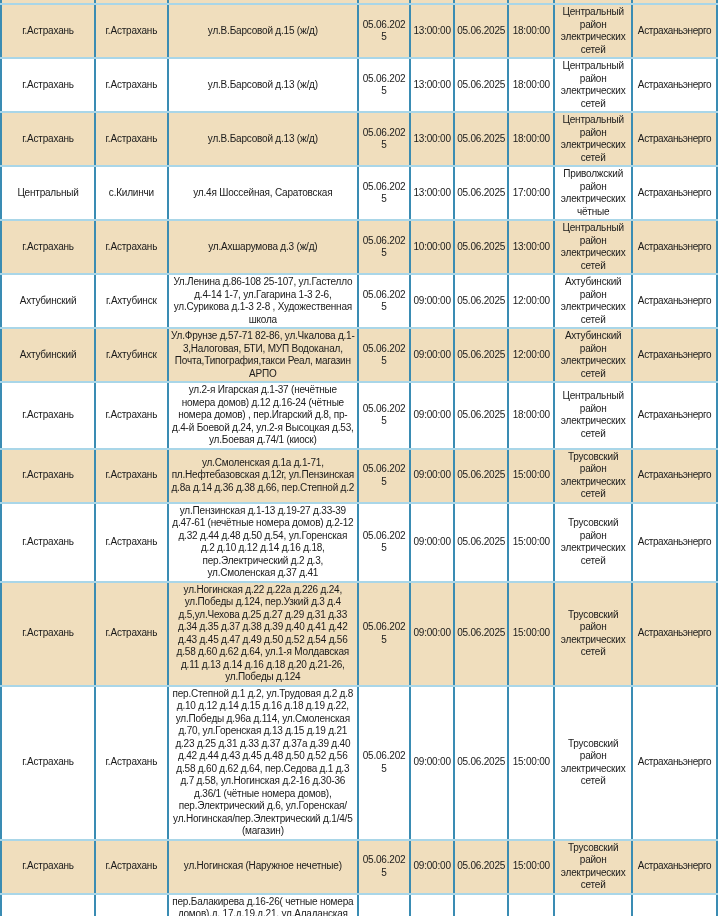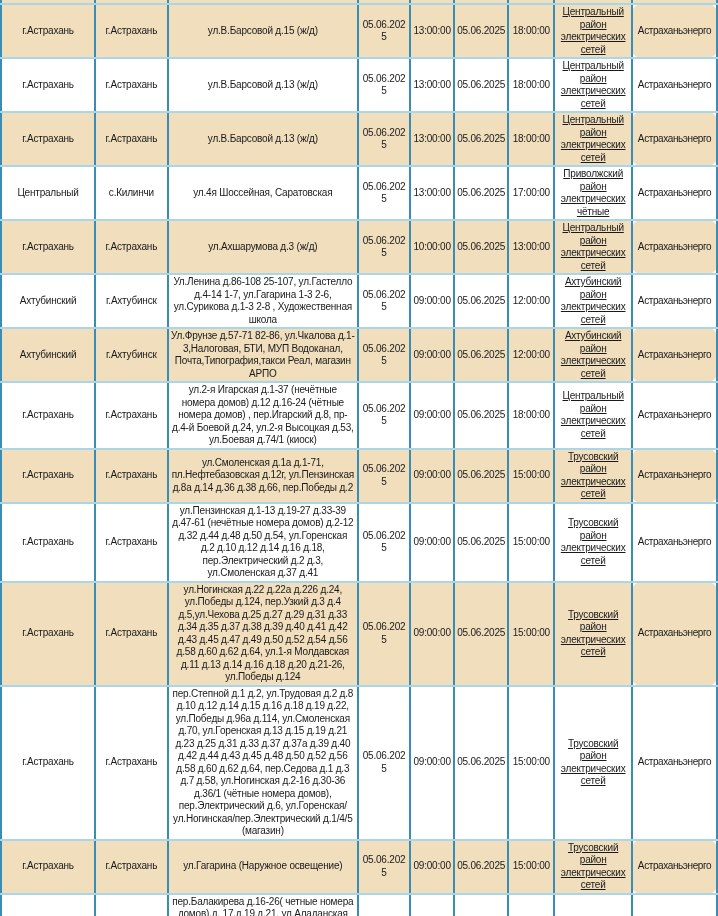--- a/index.html
+++ b/index.html
@@ -36,22 +36,22 @@
   }
   tr.beige td{background:var(--beige);}
   tr.white td{background:var(--white);}
   .c-district{width:90px;}
   .c-city{width:69px;}
   .c-address{width:184px;font-size:10px;margin-top:28px;}
   .c-d1{width:49px;}
   .c-t1{width:41px;}
   .c-d2{width:51px;}
   .c-t2{width:43px;}
-  .c-res{width:74px;text-decoration:underline;}
-  .c-org{width:81px;letter-spacing:-0.4px;border-radius:9px;}
+  .c-res{width:74px;}
+  .c-org{width:81px;letter-spacing:-0.4px;}
   tr.spacer td{padding:0;border-top:none;height:3px;}
 </style>
 </head>
 <body>
 
 <table>
   <tbody id="table-body">
     <tr class="spacer beige">
       <td class="c-district"></td>
       <td class="c-city"></td>
@@ -148,21 +148,21 @@
       <td class="c-d1">05.06.2025</td>
       <td class="c-t1">09:00:00</td>
       <td class="c-d2">05.06.2025</td>
       <td class="c-t2">18:00:00</td>
       <td class="c-res">Центральный район электрических сетей</td>
       <td class="c-org">Астраханьэнерго</td>
     </tr>
       <tr class="beige" style="height: 46px;">
       <td class="c-district">г.Астрахань</td>
       <td class="c-city">г.Астрахань</td>
-      <td class="c-address">ул.Смоленская д.1а д.1-71, пл.Нефтебазовская д.12г, ул.Пензинская д.8а д.14 д.36 д.38 д.66, пер.Победы д.2</td>
+      <td class="c-address">ул.Смоленская д.1а д.1-71, пл.Нефтебазовская д.12г, ул.Пензинская д.8а д.14 д.36 д.38 д.66, пер.Степной д.2</td>
       <td class="c-d1">05.06.2025</td>
       <td class="c-t1">09:00:00</td>
       <td class="c-d2">05.06.2025</td>
       <td class="c-t2">15:00:00</td>
       <td class="c-res">Трусовский район электрических сетей</td>
       <td class="c-org">Астраханьэнерго</td>
     </tr>
       <tr class="white" style="height: 65px;">
       <td class="c-district">г.Астрахань</td>
       <td class="c-city">г.Астрахань</td>
@@ -192,21 +192,21 @@
       <td class="c-d1">05.06.2025</td>
       <td class="c-t1">09:00:00</td>
       <td class="c-d2">05.06.2025</td>
       <td class="c-t2">15:00:00</td>
       <td class="c-res">Трусовский район электрических сетей</td>
       <td class="c-org">Астраханьэнерго</td>
     </tr>
       <tr class="beige" style="height: 45px;">
       <td class="c-district">г.Астрахань</td>
       <td class="c-city">г.Астрахань</td>
-      <td class="c-address">ул.Гагарина (Наружное освещение)</td>
+      <td class="c-address">ул.Ногинская (Наружное нечетные)</td>
       <td class="c-d1">05.06.2025</td>
       <td class="c-t1">09:00:00</td>
       <td class="c-d2">05.06.2025</td>
       <td class="c-t2">15:00:00</td>
       <td class="c-res">Трусовский район электрических сетей</td>
       <td class="c-org">Астраханьэнерго</td>
     </tr>
       <tr class="white" style="height: 111px;">
       <td class="c-district">г.Астрахань</td>
       <td class="c-city">г.Астрахань</td>

